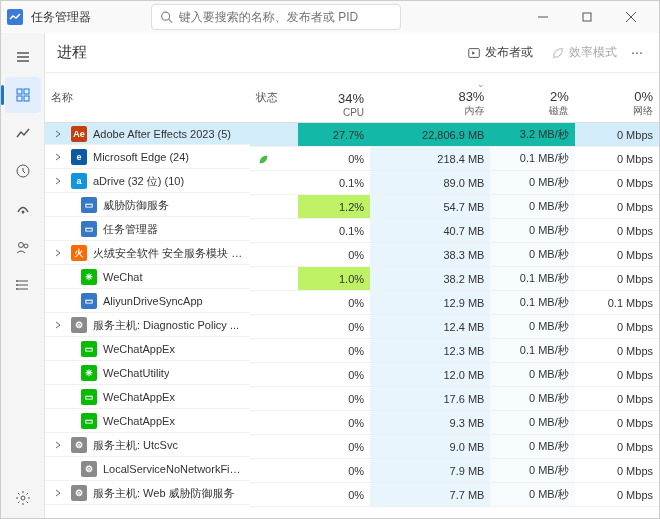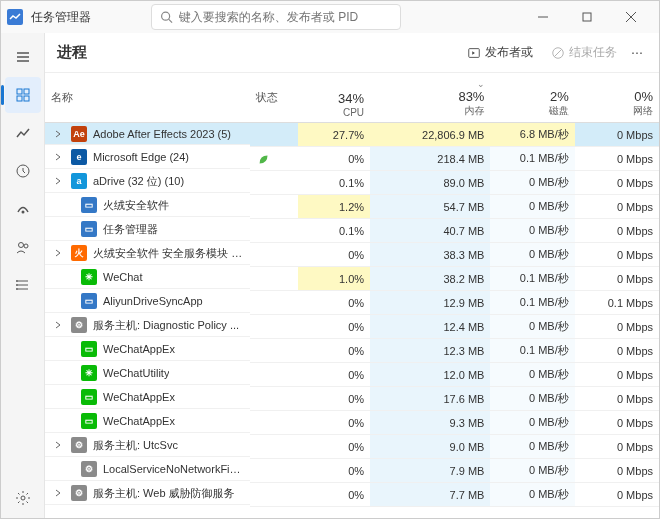--- a/index.html
+++ b/index.html
@@ -13,42 +13,42 @@
 .winbtns{margin-left:auto;display:flex}
 .winbtn{width:44px;height:32px;display:flex;align-items:center;justify-content:center;color:#555}
 .body{flex:1;display:flex;min-height:0}
 .rail{width:44px;background:#f5f5f5;border-right:1px solid #e5e5e5;display:flex;flex-direction:column;align-items:center;padding-top:6px}
 .railbtn{width:36px;height:36px;display:flex;align-items:center;justify-content:center;border-radius:4px;margin-bottom:2px;color:#555}
 .railbtn.sel{background:#e3eefc;color:#1976d2;position:relative}
 .railbtn.sel::before{content:"";position:absolute;left:-4px;top:8px;bottom:8px;width:3px;background:#1976d2;border-radius:2px}
 .rail .spacer{flex:1}
 .main{flex:1;display:flex;flex-direction:column;min-width:0}
 .toolbar{height:40px;display:flex;align-items:center;padding:0 12px;border-bottom:1px solid #eee}
-.tabtitle{font-size:15px;font-weight:700}
+.tabtitle{font-size:15px;font-weight:400}
 .toolbar .sp{flex:1}
 .tbtn{display:flex;align-items:center;font-size:12px;color:#444;padding:4px 8px;border-radius:4px;margin-left:2px}
 .tbtn.dis{color:#aaa}
 .tbtn svg{margin-right:4px}
 .grid{flex:1;overflow:auto}
 table{width:100%;border-collapse:collapse;table-layout:fixed}
 th,td{padding:4px 6px;text-align:right;font-size:11px;border-bottom:1px solid #f0f0f0;white-space:nowrap;overflow:hidden;text-overflow:ellipsis}
 th{color:#555;font-weight:400;border-bottom:1px solid #ddd;height:38px;vertical-align:bottom;padding-bottom:4px}
 th.name,td.name{text-align:left}
 th .big{font-size:13px;display:block;color:#333}
 th .sm{font-size:10px;color:#666}
 td.name{display:flex;align-items:center;height:22px}
 .exp{width:14px;height:14px;display:inline-flex;align-items:center;justify-content:center;color:#666;flex:none}
 .aicon{width:16px;height:16px;margin:0 6px;flex:none;border-radius:2px;display:flex;align-items:center;justify-content:center;font-size:9px;color:#fff;font-weight:bold}
 .lbl{overflow:hidden;text-overflow:ellipsis}
 .status{width:16px;display:flex;justify-content:center}
-td.hl1{background:#fef9c3}
+td.hl1{background:#bef264}
 td.hl2{background:#e9f5fc}
 td.hl3{background:#f6fbfe}
 tr.selrow td{background:#d3ecf9}
-tr.selrow td.hl1{background:#fef9c3}
+tr.selrow td.hl1{background:#14b8a6}
 </style>
 </head>
 <body>
 
 <div class="window">
   <div class="titlebar">
     <svg class="tico" viewBox="0 0 16 16">
         <rect width="16" height="16" rx="2" fill="#3a7bd5"></rect>
         <path d="M3 10 L6 7 L9 9 L13 5" stroke="#fff" stroke-width="1.5" fill="none"></path>
       </svg>
@@ -146,24 +146,23 @@
         <span class="sp"></span>
         <div class="tbtn">
             <svg width="14" height="14" viewBox="0 0 16 16">
               <rect x="2" y="3" width="12" height="10" rx="1" stroke="currentColor" fill="none"></rect>
               <path d="M6 6 L9 8 L6 10 Z" fill="currentColor"></path>
             </svg>
             <span>发布者或</span>
           </div>
         <div class="tbtn dis">
             <svg width="14" height="14" viewBox="0 0 16 16">
-              <circle cx="8" cy="8" r="6" stroke="currentColor" fill="none"></circle>
-              <line x1="4" y1="12" x2="12" y2="4" stroke="currentColor"></line>
+              <path d="M3 13 Q3 3 13 3 Q13 13 3 13 Z" stroke="currentColor" fill="none"></path>
             </svg>
-            <span>结束任务</span>
+            <span>效率模式</span>
           </div>
         <div class="tbtn" style="padding:4px">⋯</div>
       </div>
 
       <div class="grid">
         <table>
           <colgroup>
               <col style="width:170px">
               <col style="width:40px">
               <col style="width:60px">
@@ -188,21 +187,21 @@
                     <svg width="8" height="8" viewBox="0 0 8 8">
                       <path d="M2 1 L6 4 L2 7" stroke="currentColor" fill="none"></path>
                     </svg>
                   </span>
                   <span class="aicon" style="background:#c2410c">Ae</span>
                   <span class="lbl">Adobe After Effects 2023 (5)</span>
                 </td>
                 <td style="text-align:left"></td>
                 <td class=" hl1">27.7%</td>
                 <td class=" hl1">22,806.9 MB</td>
-                <td class=" hl1">6.8 MB/秒</td>
+                <td class=" hl1">3.2 MB/秒</td>
                 <td>0 Mbps</td>
               </tr>
               <tr>
                 <td class="name">
                   <span class="exp">
                     <svg width="8" height="8" viewBox="0 0 8 8">
                       <path d="M2 1 L6 4 L2 7" stroke="currentColor" fill="none"></path>
                     </svg>
                   </span>
                   <span class="aicon" style="background:#0c59a4">e</span>
@@ -233,21 +232,21 @@
                 <td style="text-align:left"></td>
                 <td class="">0.1%</td>
                 <td class=" hl2">89.0 MB</td>
                 <td class=" hl3">0 MB/秒</td>
                 <td>0 Mbps</td>
               </tr>
               <tr>
                 <td class="name" style="padding-left:16px">
                   <span class="exp"></span>
                   <span class="aicon" style="background:#3478c6">▭</span>
-                  <span class="lbl">火绒安全软件</span>
+                  <span class="lbl">威胁防御服务</span>
                 </td>
                 <td style="text-align:left"></td>
                 <td class=" hl1">1.2%</td>
                 <td class=" hl2">54.7 MB</td>
                 <td class=" hl3">0 MB/秒</td>
                 <td>0 Mbps</td>
               </tr>
               <tr>
                 <td class="name" style="padding-left:16px">
                   <span class="exp"></span>

